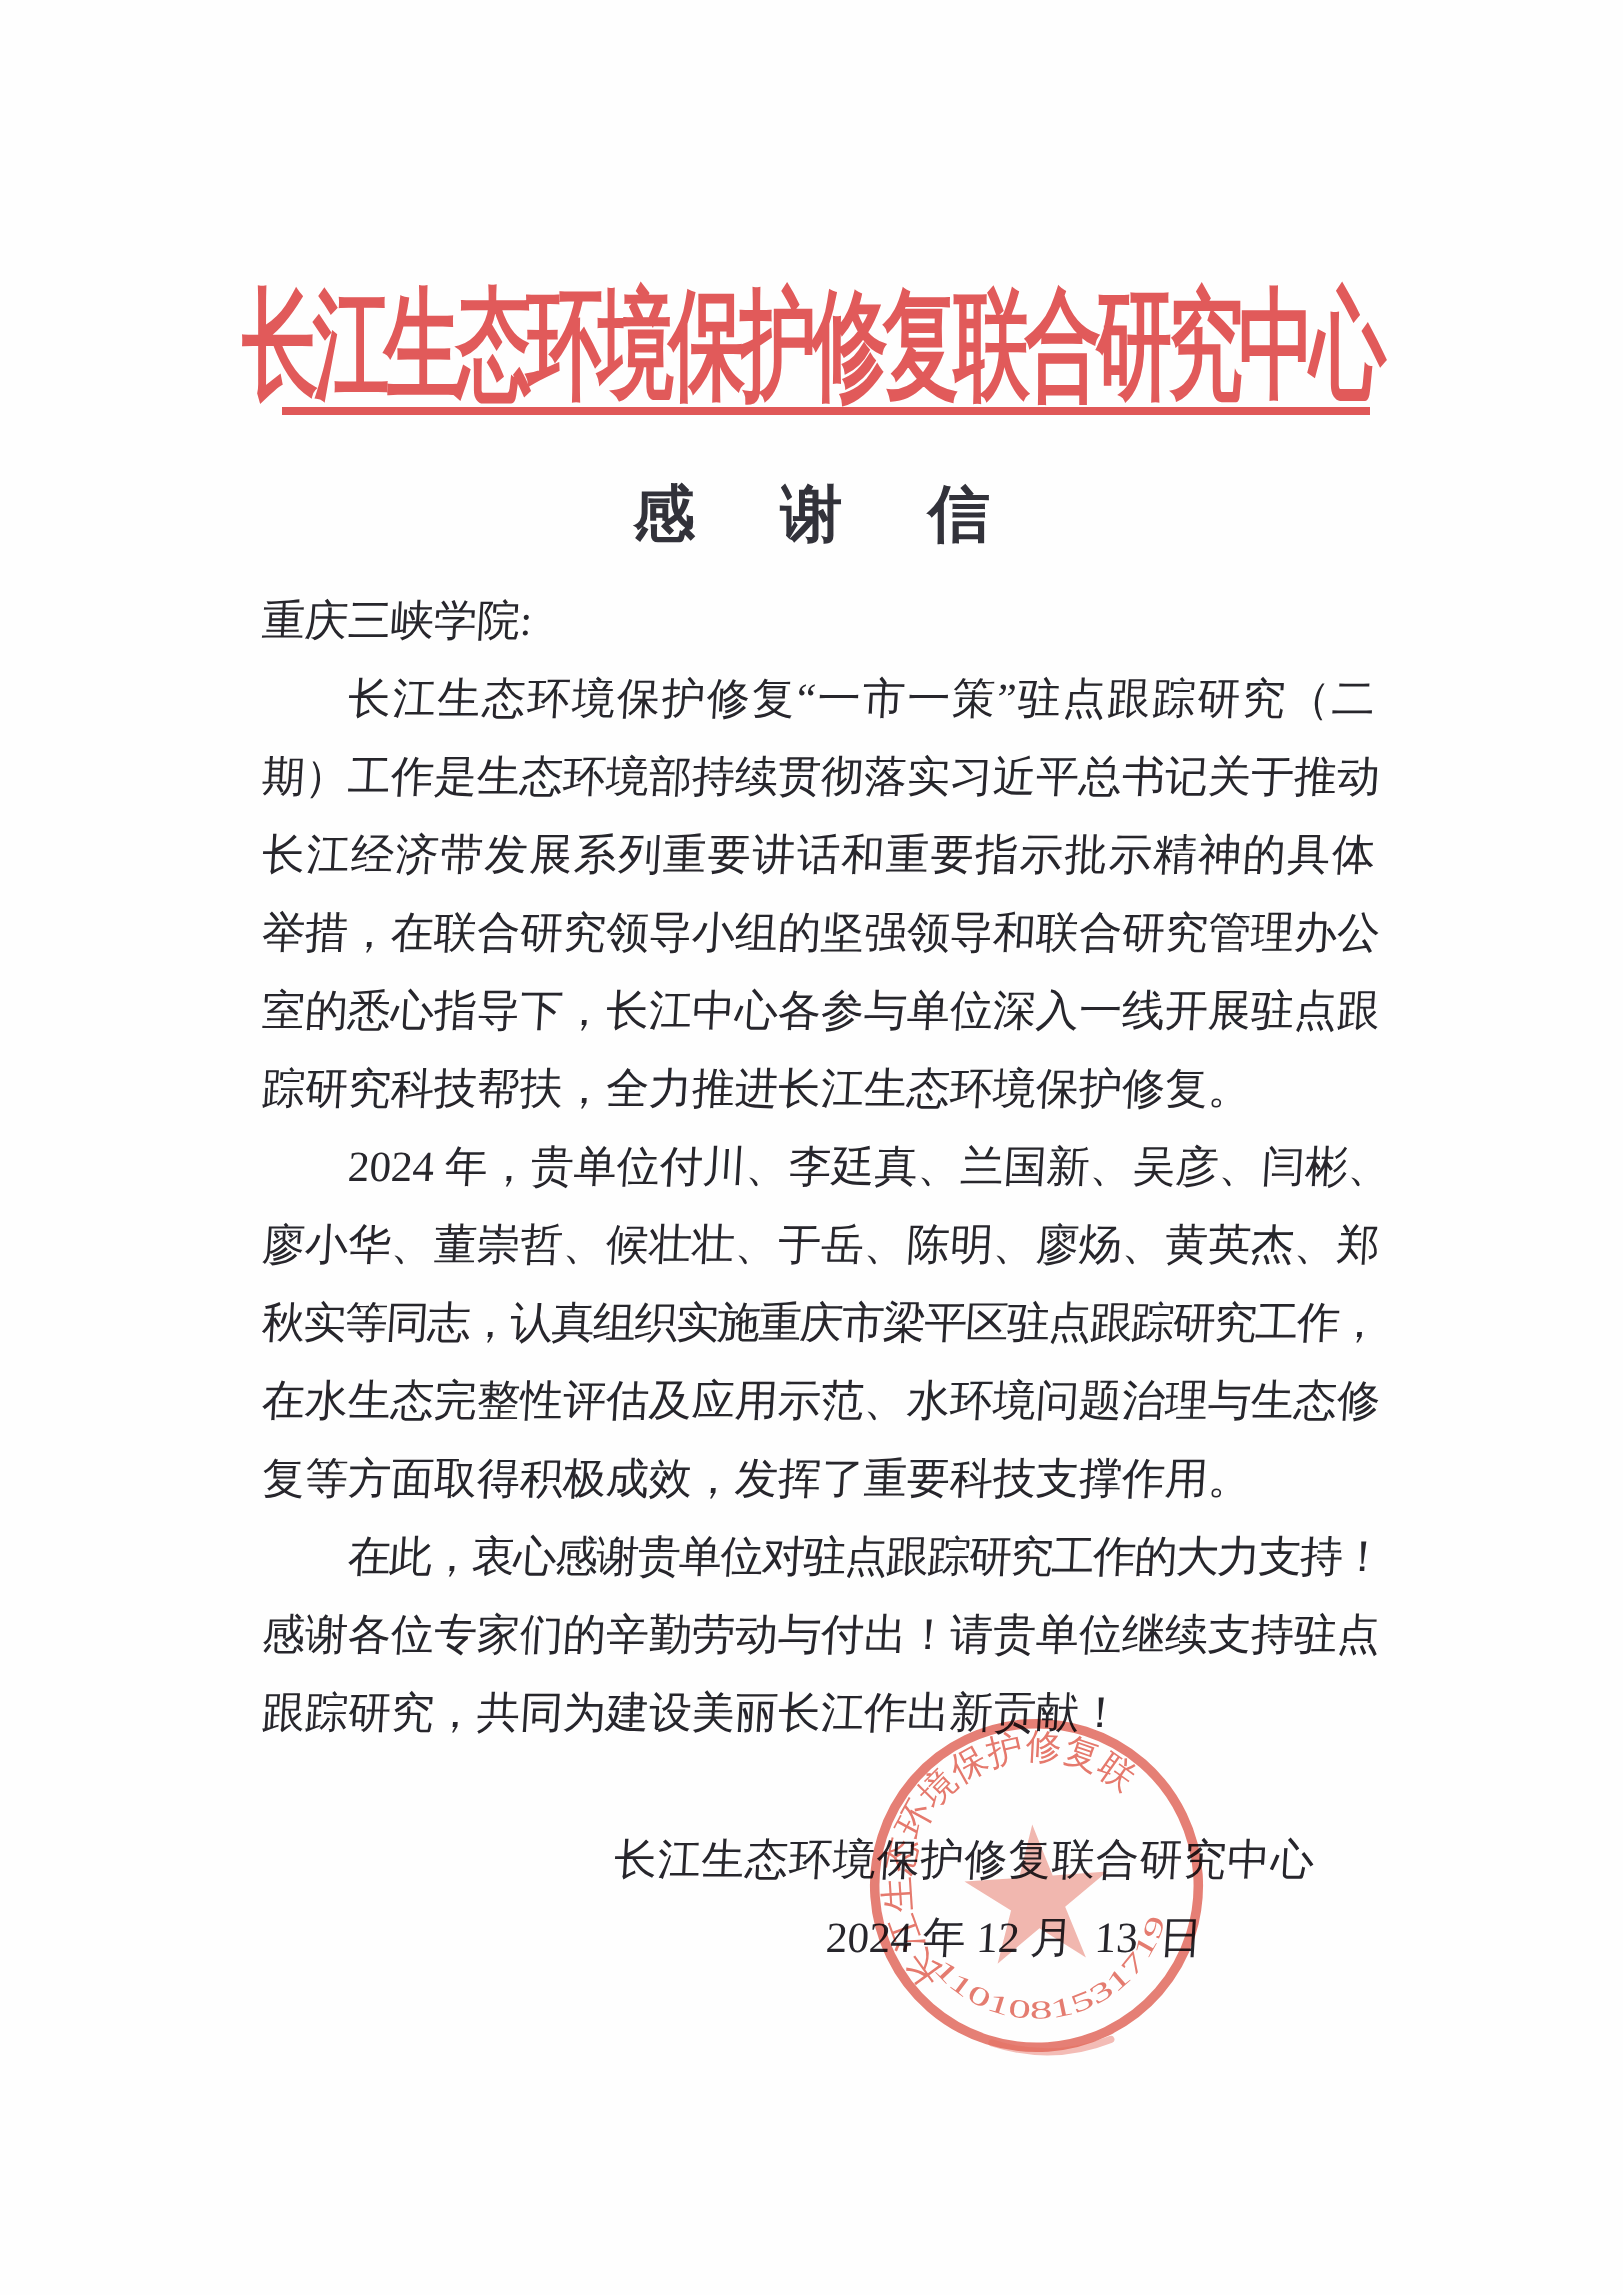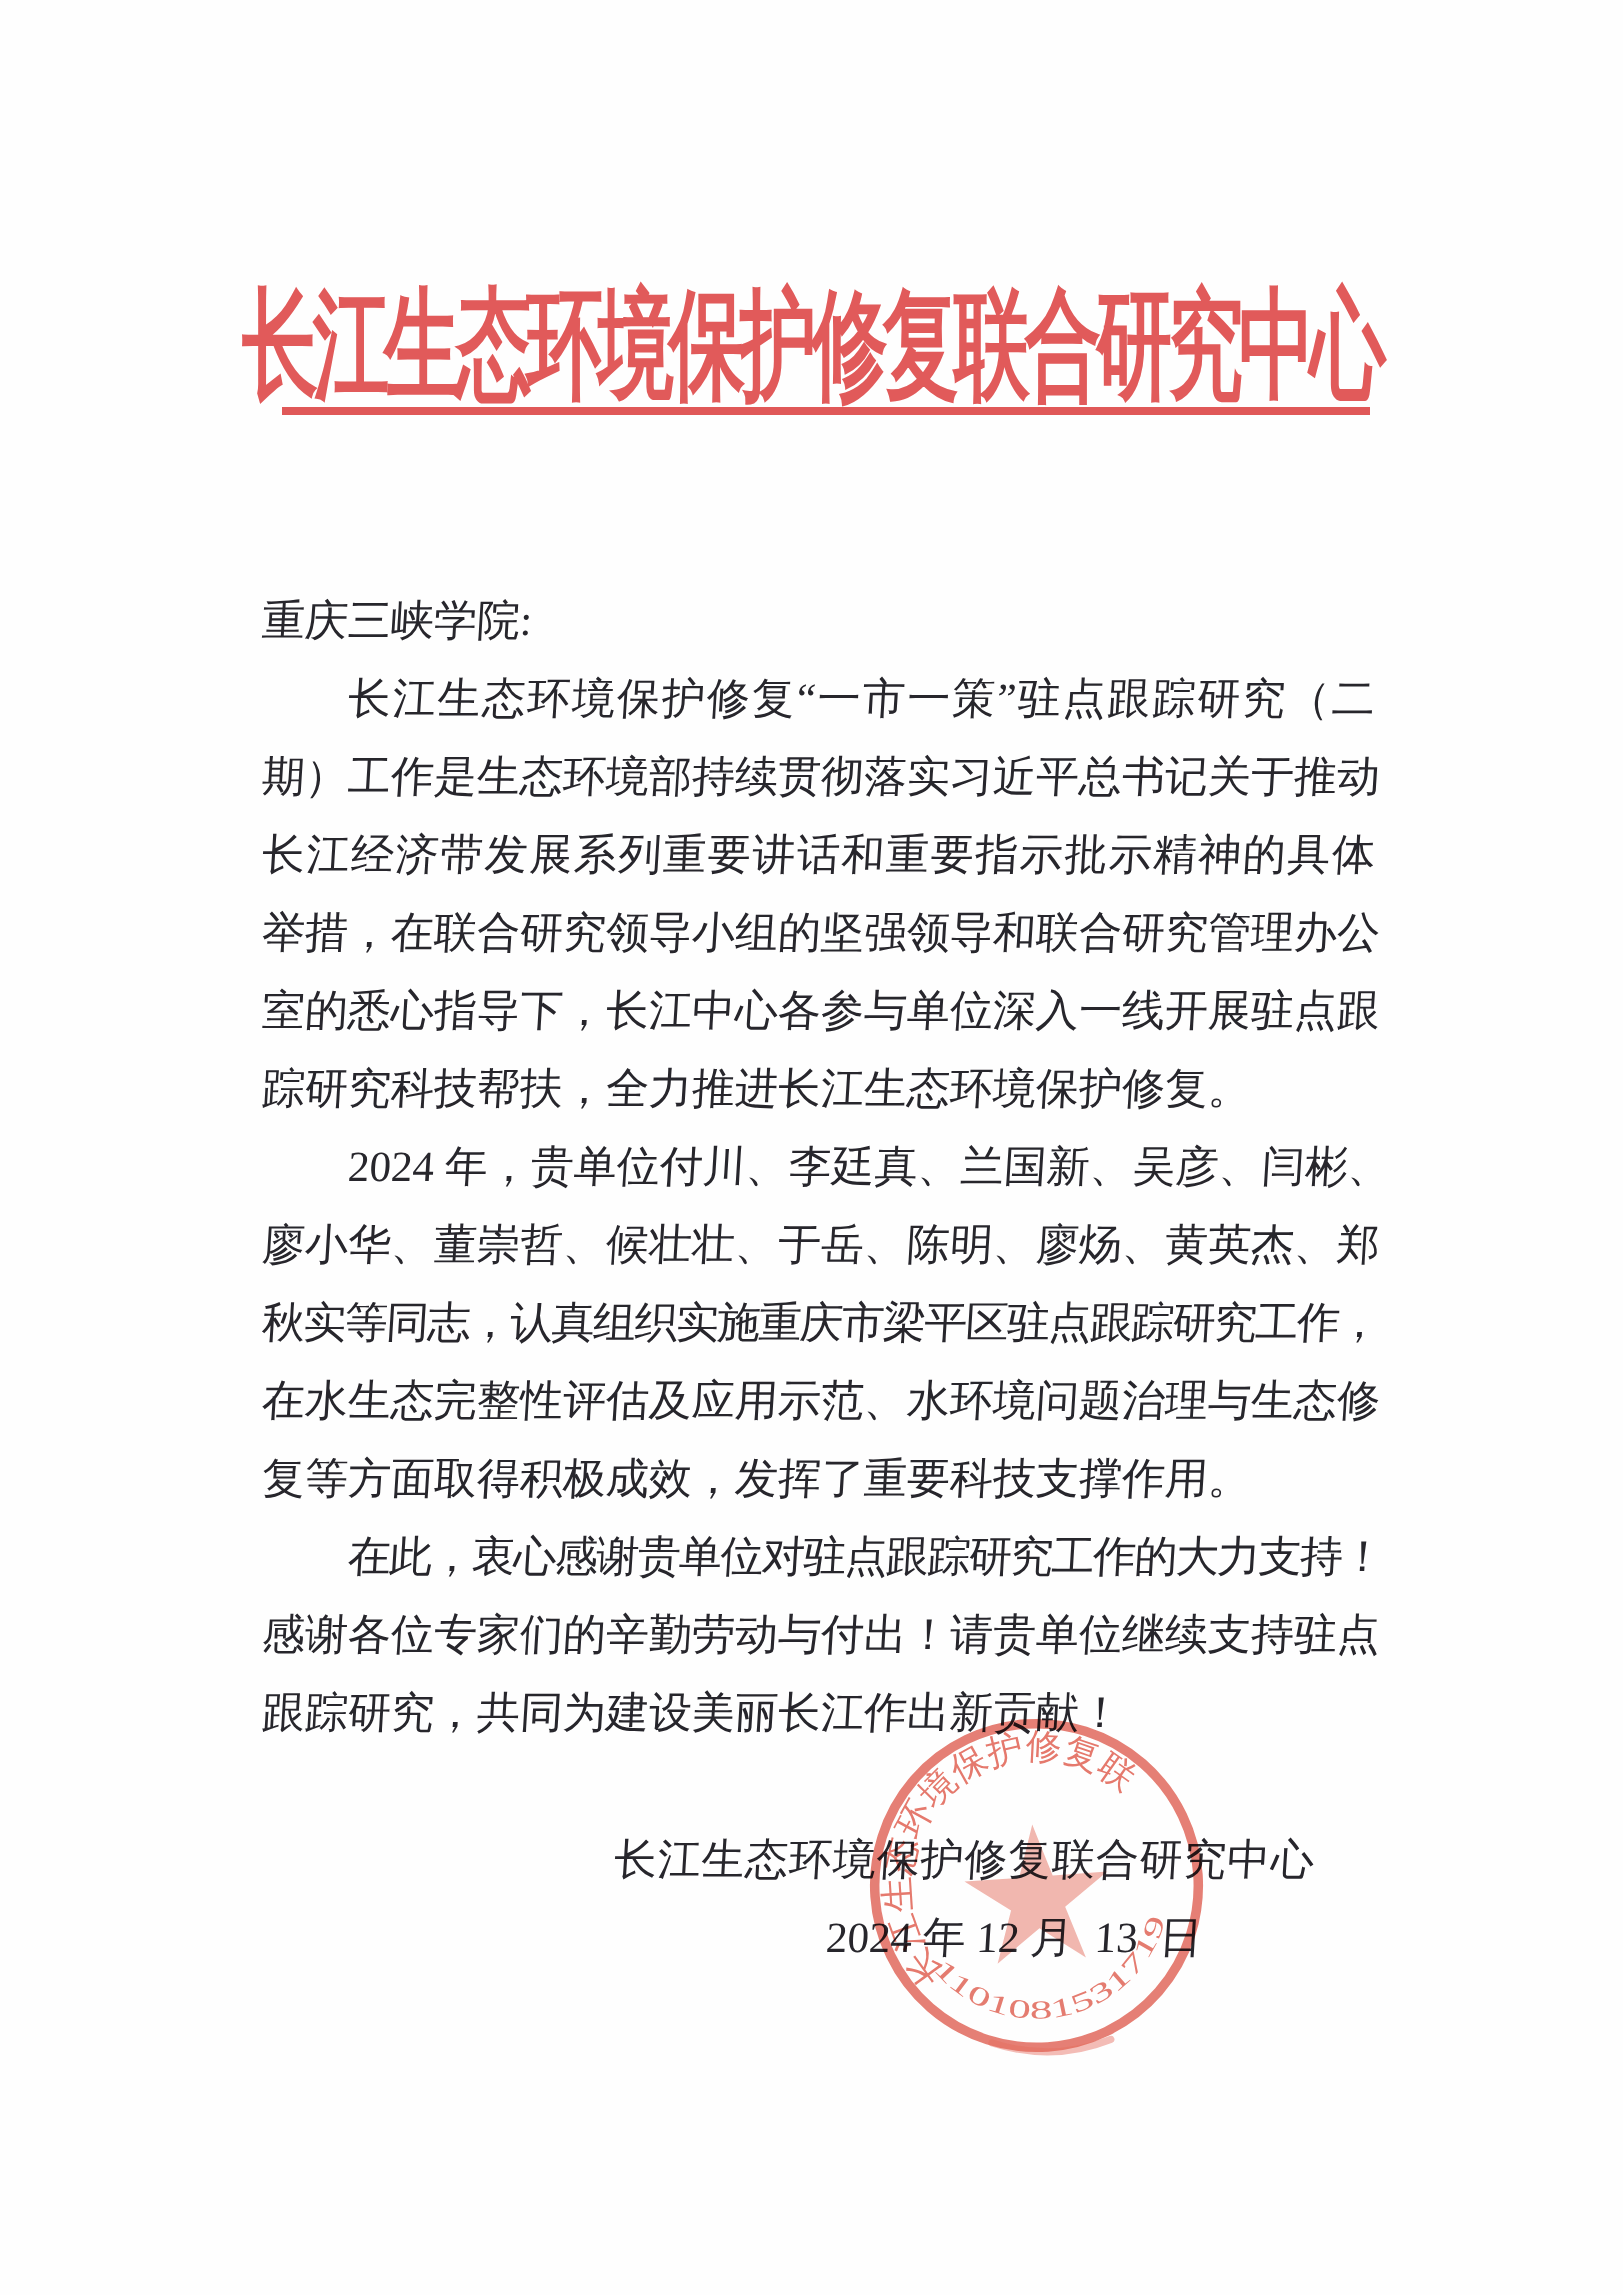--- a/index.html
+++ b/index.html
@@ -85,20 +85,21 @@
   .stamp text { font-family:"Liberation Serif","DejaVu Serif",serif; }
 </style>
 </head>
 <body>
 
 <div class="page">
 
   <div class="letterhead">长江生态环境保护修复联合研究中心</div>
   <div class="red-rule"></div>
 
+  <div class="letter-title">感 谢 信</div>
 
   <div class="content">
     <div class="salutation">重庆三峡学院:</div>
     <div>
         <div class="bline indent">长江生态环境保护修复“一市一策”驻点跟踪研究（二</div>
         <div class="bline">期）工作是生态环境部持续贯彻落实习近平总书记关于推动</div>
         <div class="bline">长江经济带发展系列重要讲话和重要指示批示精神的具体</div>
         <div class="bline">举措，在联合研究领导小组的坚强领导和联合研究管理办公</div>
         <div class="bline">室的悉心指导下，长江中心各参与单位深入一线开展驻点跟</div>
         <div class="bline pend">踪研究科技帮扶，全力推进长江生态环境保护修复。</div>

